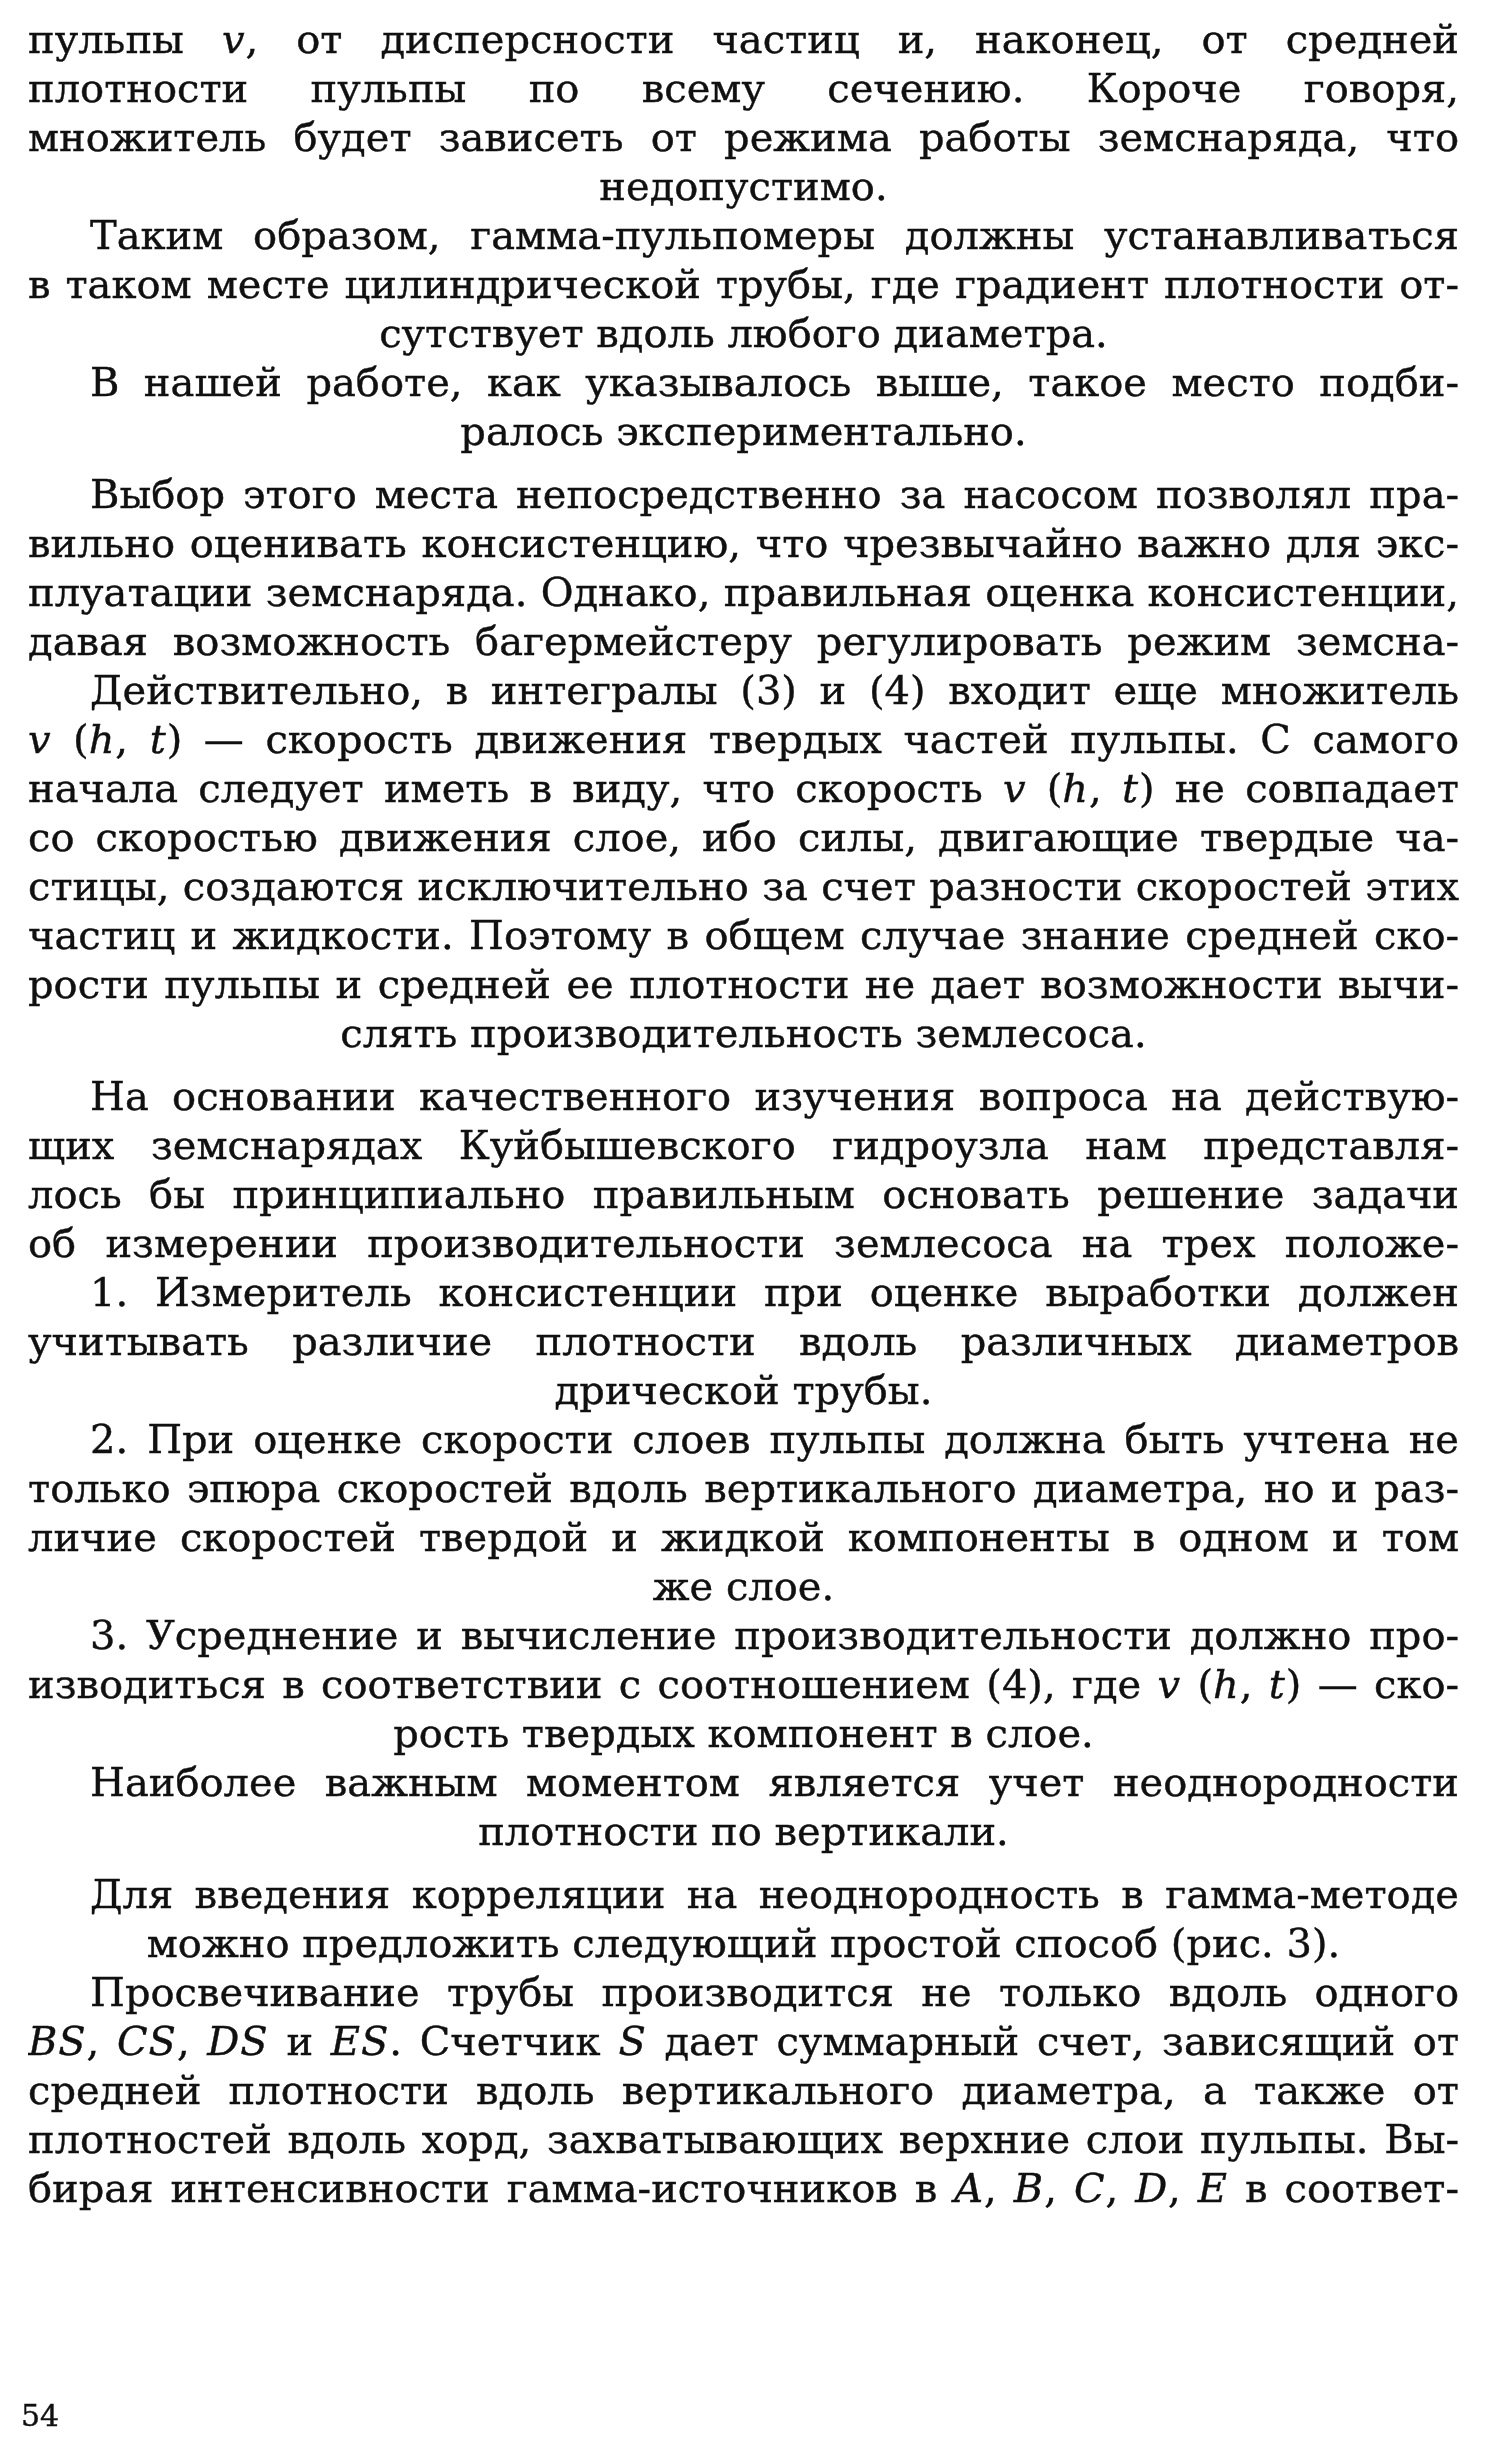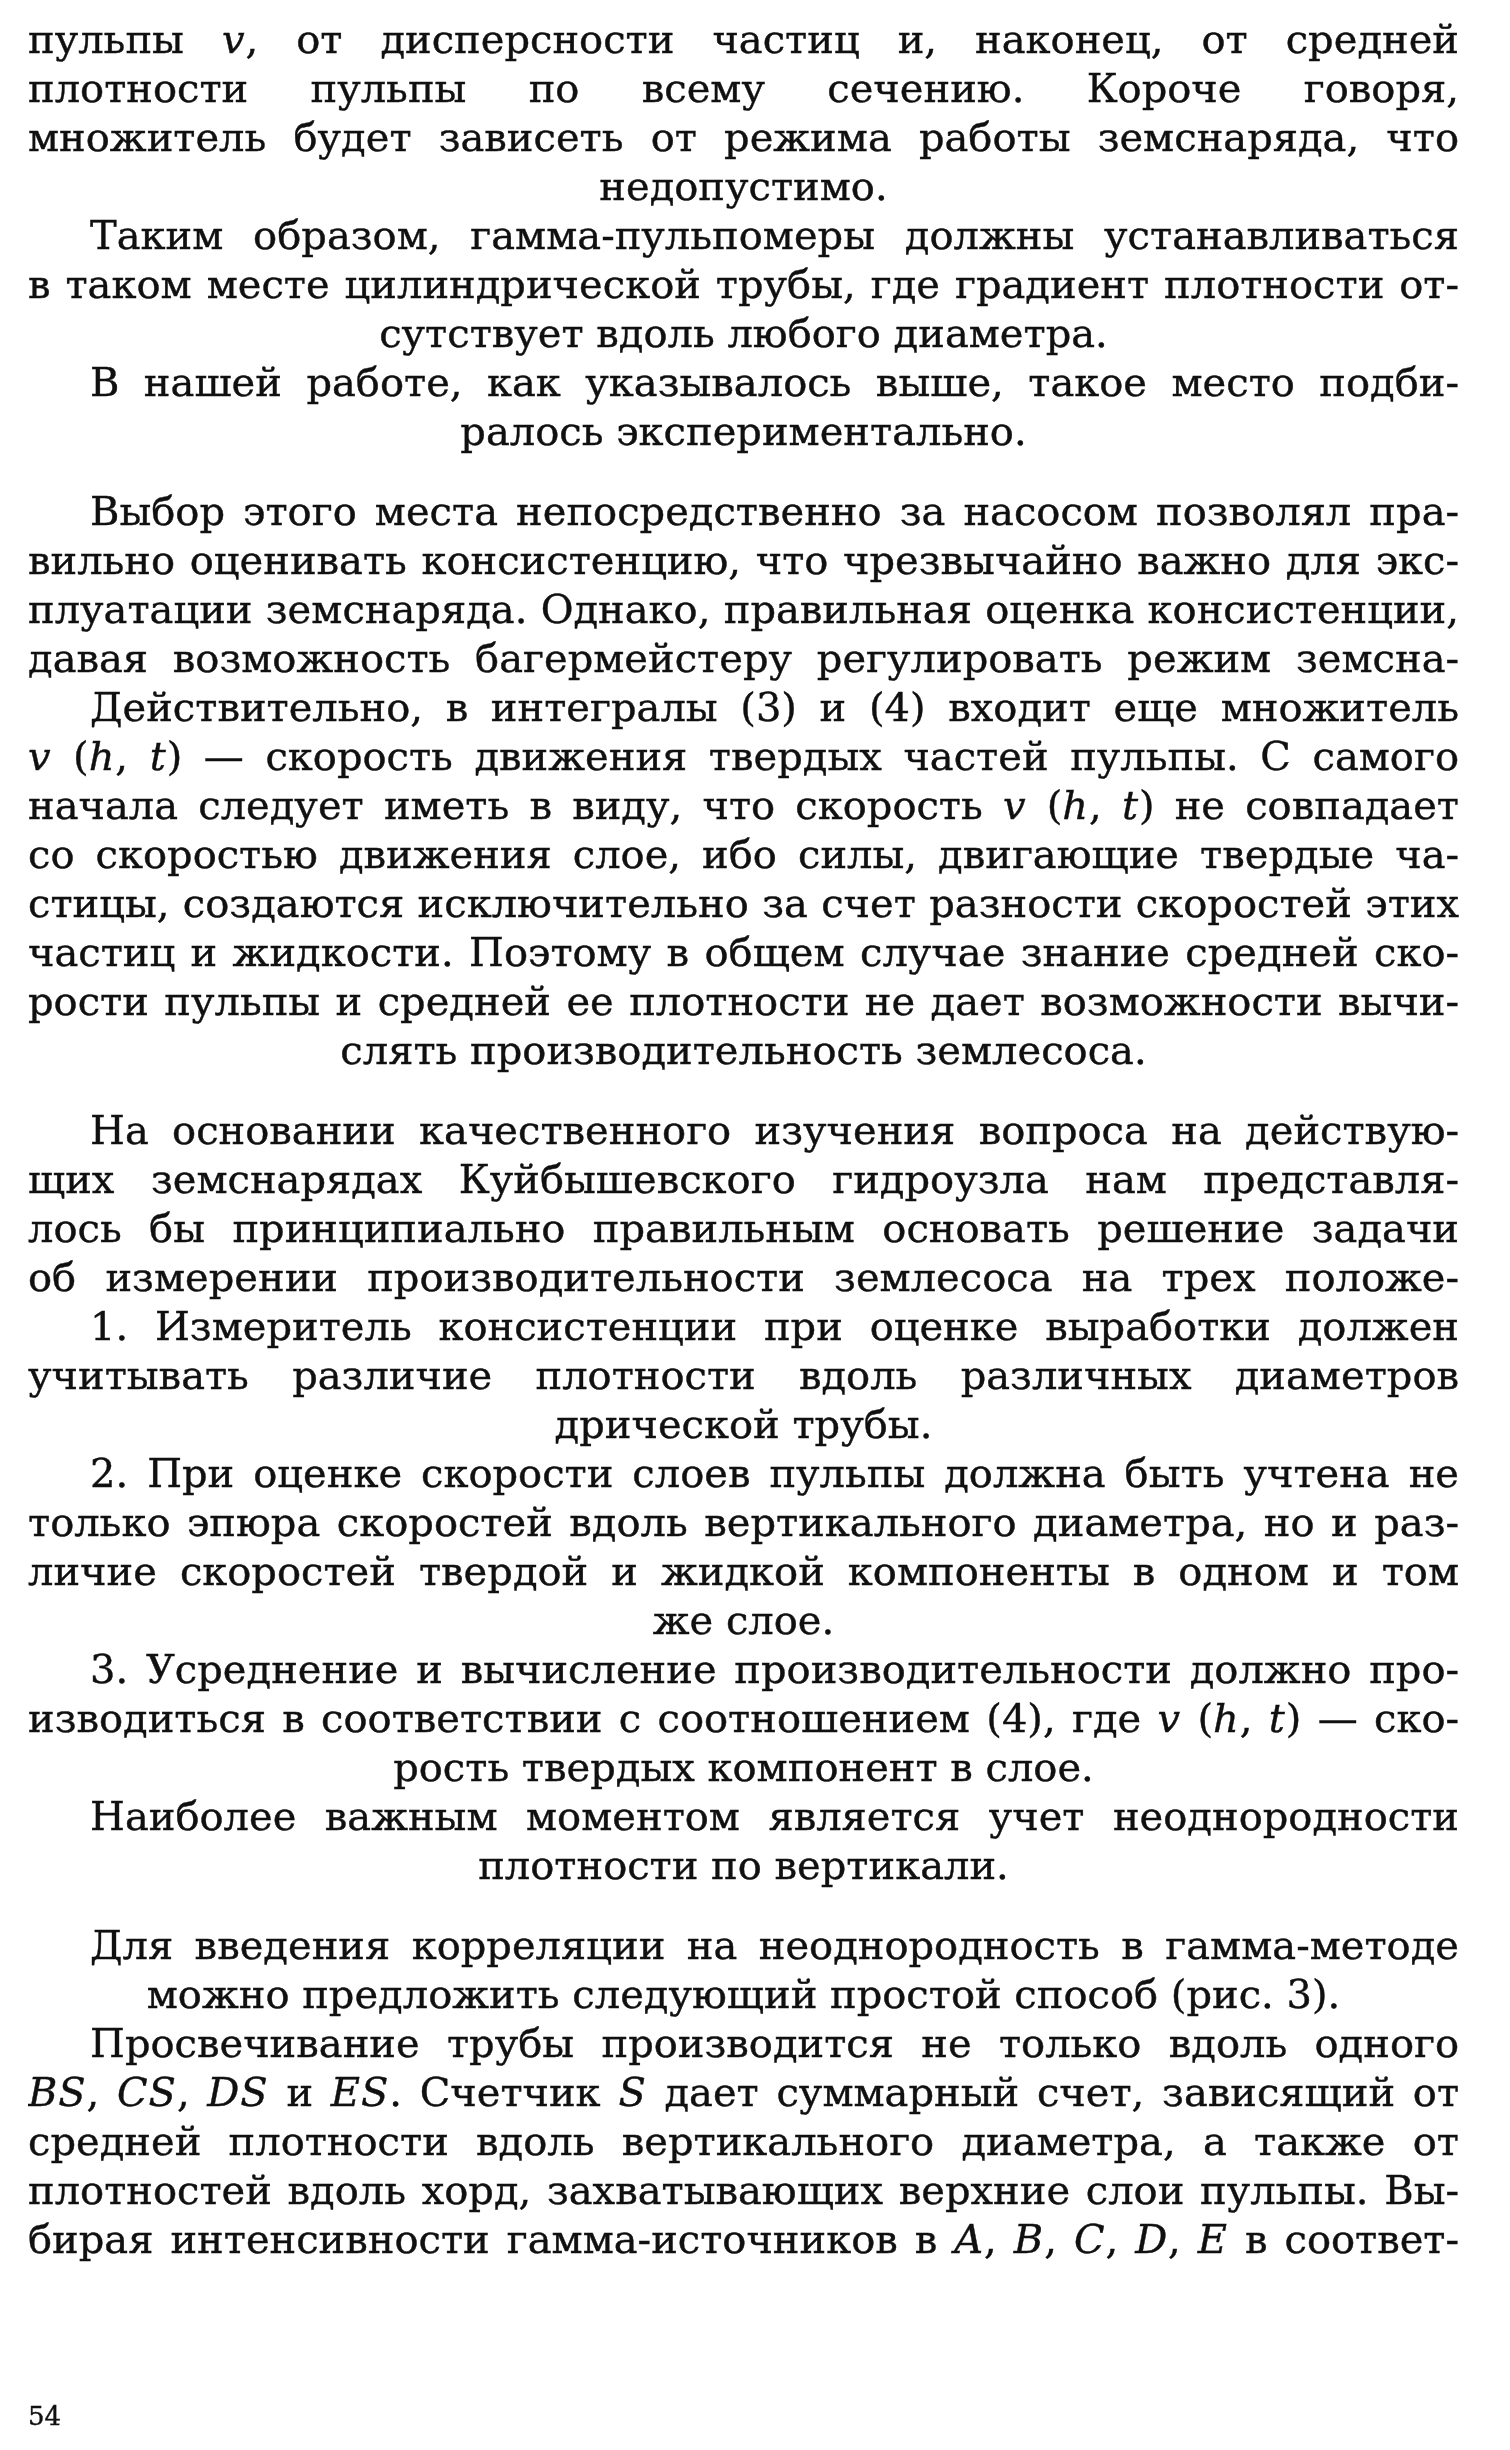--- a/index.html
+++ b/index.html
@@ -23,21 +23,21 @@
   .page-text {
     display: block;
     padding: 15px 51px 0 28px;
     font-size: 40px;
     -webkit-text-stroke: 0.4px #101010;
   }
   .paragraph {
     margin: 0;
   }
   .paragraph.gap {
-    margin-top: 31px;
+    margin-top: 14px;
   }
   .line {
     line-height: 49px;
     height: 49px;
     overflow: hidden;
     white-space: normal;
     text-align: center;
   }
   .line.just {
     text-align: justify;
@@ -46,23 +46,23 @@
   }
   .line.indent {
     text-indent: 62px;
   }
   .line i {
     font-style: italic;
     letter-spacing: 0.9px;
   }
   .page-number {
     position: absolute;
-    left: 28px;
+    left: 21px;
     top: 2395px;
-    font-size: 26px;
+    font-size: 30px;
     line-height: 42px;
     -webkit-text-stroke: 0.4px #101010;
   }
 </style>
 </head>
 <body>
 
 <div class="page">
   <main class="page-text">
       <div class="paragraph">

